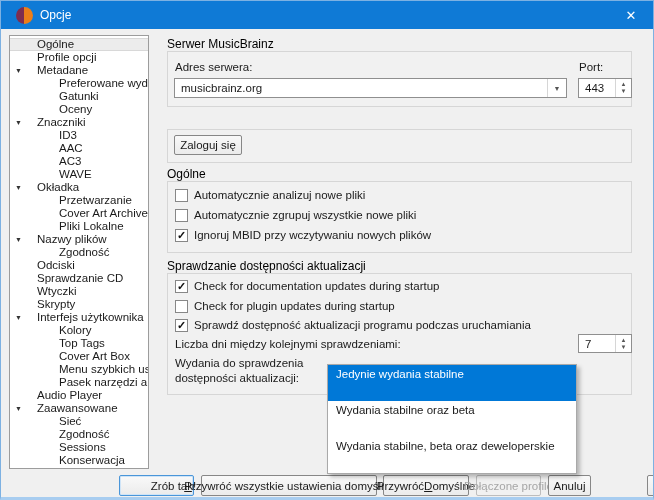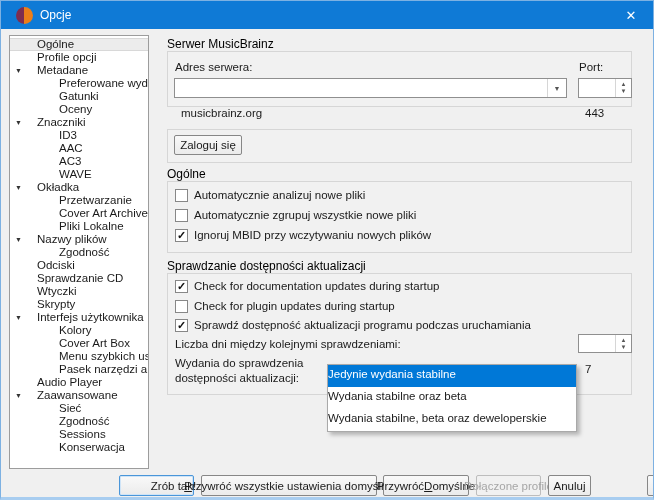--- a/index.html
+++ b/index.html
@@ -23,40 +23,40 @@
   .trow.selected{background:#ececec;box-shadow:0 -1px 0 #d8d8d8 inset,0 1px 0 #d8d8d8 inset;}
   .trow .exp{position:absolute;left:5px;top:0px;font-size:7px;color:#333;line-height:13px;}
   .trow.l0 .tlabel{margin-left:27px;}
   .trow.l1 .tlabel{margin-left:49px;}
   
   .gtitle{position:absolute;left:166px;font-size:12px;color:#000;}
   .gbox{position:absolute;left:166px;width:465px;border:1px solid #d6d6d6;background:#f1f1f1;}
   .flabel{position:absolute;font-size:11.5px;color:#1a1a1a;}
   
   .combo,.spin{position:absolute;background:#fff;border:1px solid #8f8f8f;}
-  .comboval,.spinval{position:absolute;left:6px;top:0;line-height:18px;font-size:11.5px;margin-top:25px;}
+  .comboval,.spinval{position:absolute;left:6px;top:0;line-height:18px;font-size:11.5px;}
   .combobtn{position:absolute;right:0;top:0;bottom:0;width:19px;border-left:1px solid #d6d6d6;
     display:flex;align-items:center;justify-content:center;}
   .carrow{font-size:7px;color:#555;}
   .spinbtns{position:absolute;right:0;top:0;bottom:0;width:16px;border-left:1px solid #d6d6d6;
     display:flex;flex-direction:column;align-items:center;justify-content:center;}
   .sup,.sdn{font-size:6px;line-height:7px;color:#555;}
   .pushbtn{background:linear-gradient(180deg,#f9f9f9,#ebebeb);border:1px solid #878787;
     border-radius:2px;text-align:center;font-size:11.5px;color:#1a1a1a;
     display:flex;align-items:center;justify-content:center;white-space:nowrap;}
   
   .cbrow{position:absolute;left:8px;height:16px;display:flex;align-items:center;}
   .cb{width:13px;height:13px;background:#fff;border:1px solid #878787;display:inline-flex;
     align-items:center;justify-content:center;flex:none;}
   .cb .mark{font-size:11px;font-weight:bold;color:#111;line-height:11px;}
   .cblabel{margin-left:6px;font-size:11.5px;white-space:nowrap;}
   
   .popup{position:absolute;left:326px;top:363px;width:250px;background:#fff;
     border:1px solid #a9a9a9;box-shadow:3px 3px 4px rgba(0,0,0,0.25);z-index:5;}
-  .popt{height:22px;line-height:18px;font-size:11.5px;white-space:nowrap;}
+  .popt{height:36px;line-height:18px;padding-left:8px;font-size:11.5px;white-space:nowrap;}
   .popt.sel{background:#0078d7;color:#fff;}
   
   .fbtn{position:absolute;top:474px;height:21px;}
   .fbtn.default{border:1px solid #4a96d9;box-shadow:0 0 0 1px #cfe4f7 inset;padding-left:34px;}
   .fbtn.disabled{color:#a6a6a6;border-color:#bdbdbd;background:#f1f1f1;}
   u{text-decoration:underline;}
 </style>
 </head>
 <body>
 
@@ -156,20 +156,24 @@
       <div class="trow l0">
       <span class="exp">▼</span>
       <span class="tlabel">Interfejs użytkownika</span>
     </div>
       <div class="trow l1">
       
       <span class="tlabel">Kolory</span>
     </div>
       <div class="trow l1">
       
+      <span class="tlabel">Top Tags</span>
+    </div>
+      <div class="trow l1">
+      
       <span class="tlabel">Cover Art Box</span>
     </div>
       <div class="trow l1">
       
       <span class="tlabel">Menu szybkich ustawień</span>
     </div>
       <div class="trow l1">
       
       <span class="tlabel">Pasek narzędzi akcji</span>
     </div>

